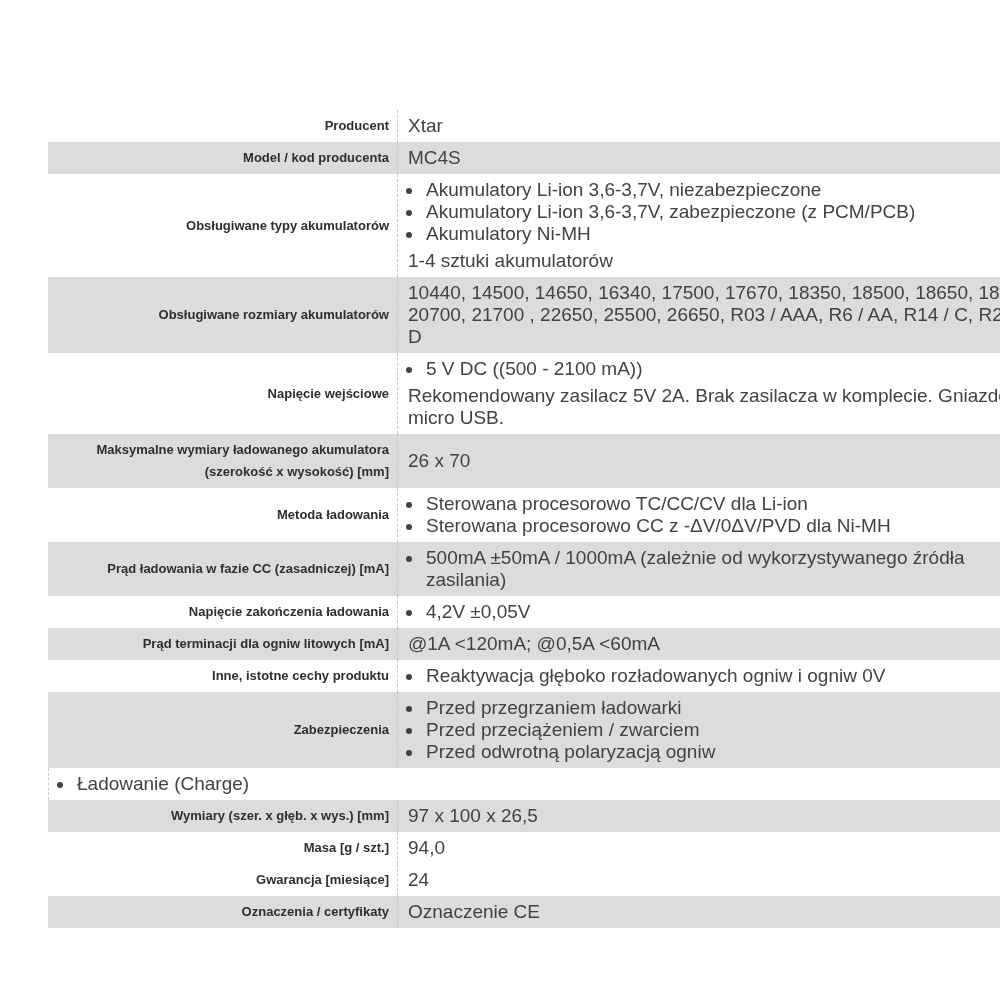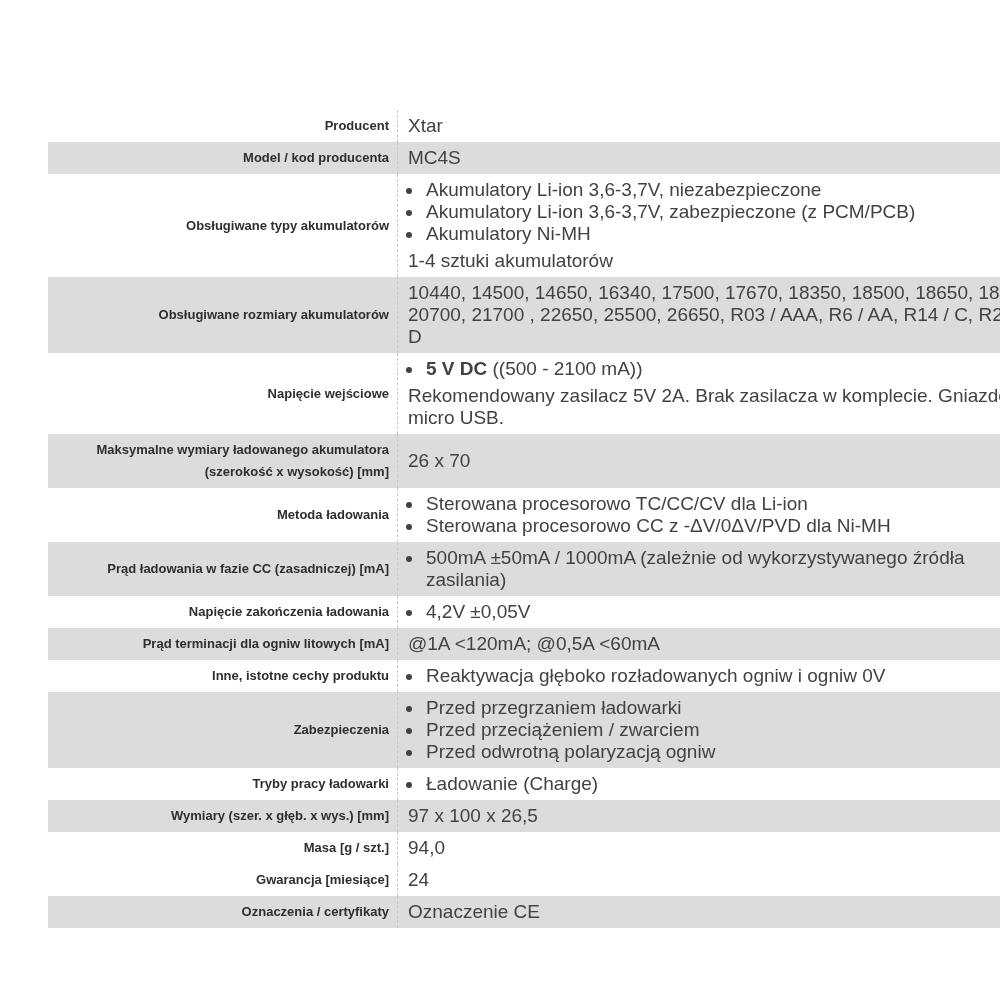--- a/index.html
+++ b/index.html
@@ -61,21 +61,21 @@
   }
   .value-cell li {
     padding-left: 2px;
   }
   .value-text {
     display: block;
   }
   .value-cell ul + .value-text {
     margin-top: 5px;
   }
-  .bold-part { font-weight: bold; }
+  .bold-part { font-weight: normal; }
 </style>
 </head>
 <body>
 
 <div class="page">
   <div class="spec-table" id="spec-table">
       <div class="spec-row">
         <div class="label-cell">Producent</div>
         <div class="value-cell">
           <span class="value-text">Xtar</span>
@@ -162,21 +162,20 @@
         <div class="label-cell">Zabezpieczenia</div>
         <div class="value-cell">
           <ul>
             <li>Przed przegrzaniem ładowarki</li>
             <li>Przed przeciążeniem / zwarciem</li>
             <li>Przed odwrotną polaryzacją ogniw</li>
           </ul>
         </div>
       </div>
       <div class="spec-row">
-        <div class="label-cell">Tryby pracy ładowarki</div>
         <div class="value-cell">
           <ul>
             <li>Ładowanie (Charge)</li>
           </ul>
         </div>
       </div>
       <div class="spec-row alt">
         <div class="label-cell">Wymiary (szer. x głęb. x wys.) [mm]</div>
         <div class="value-cell">
           <span class="value-text">97 x 100 x 26,5</span>

